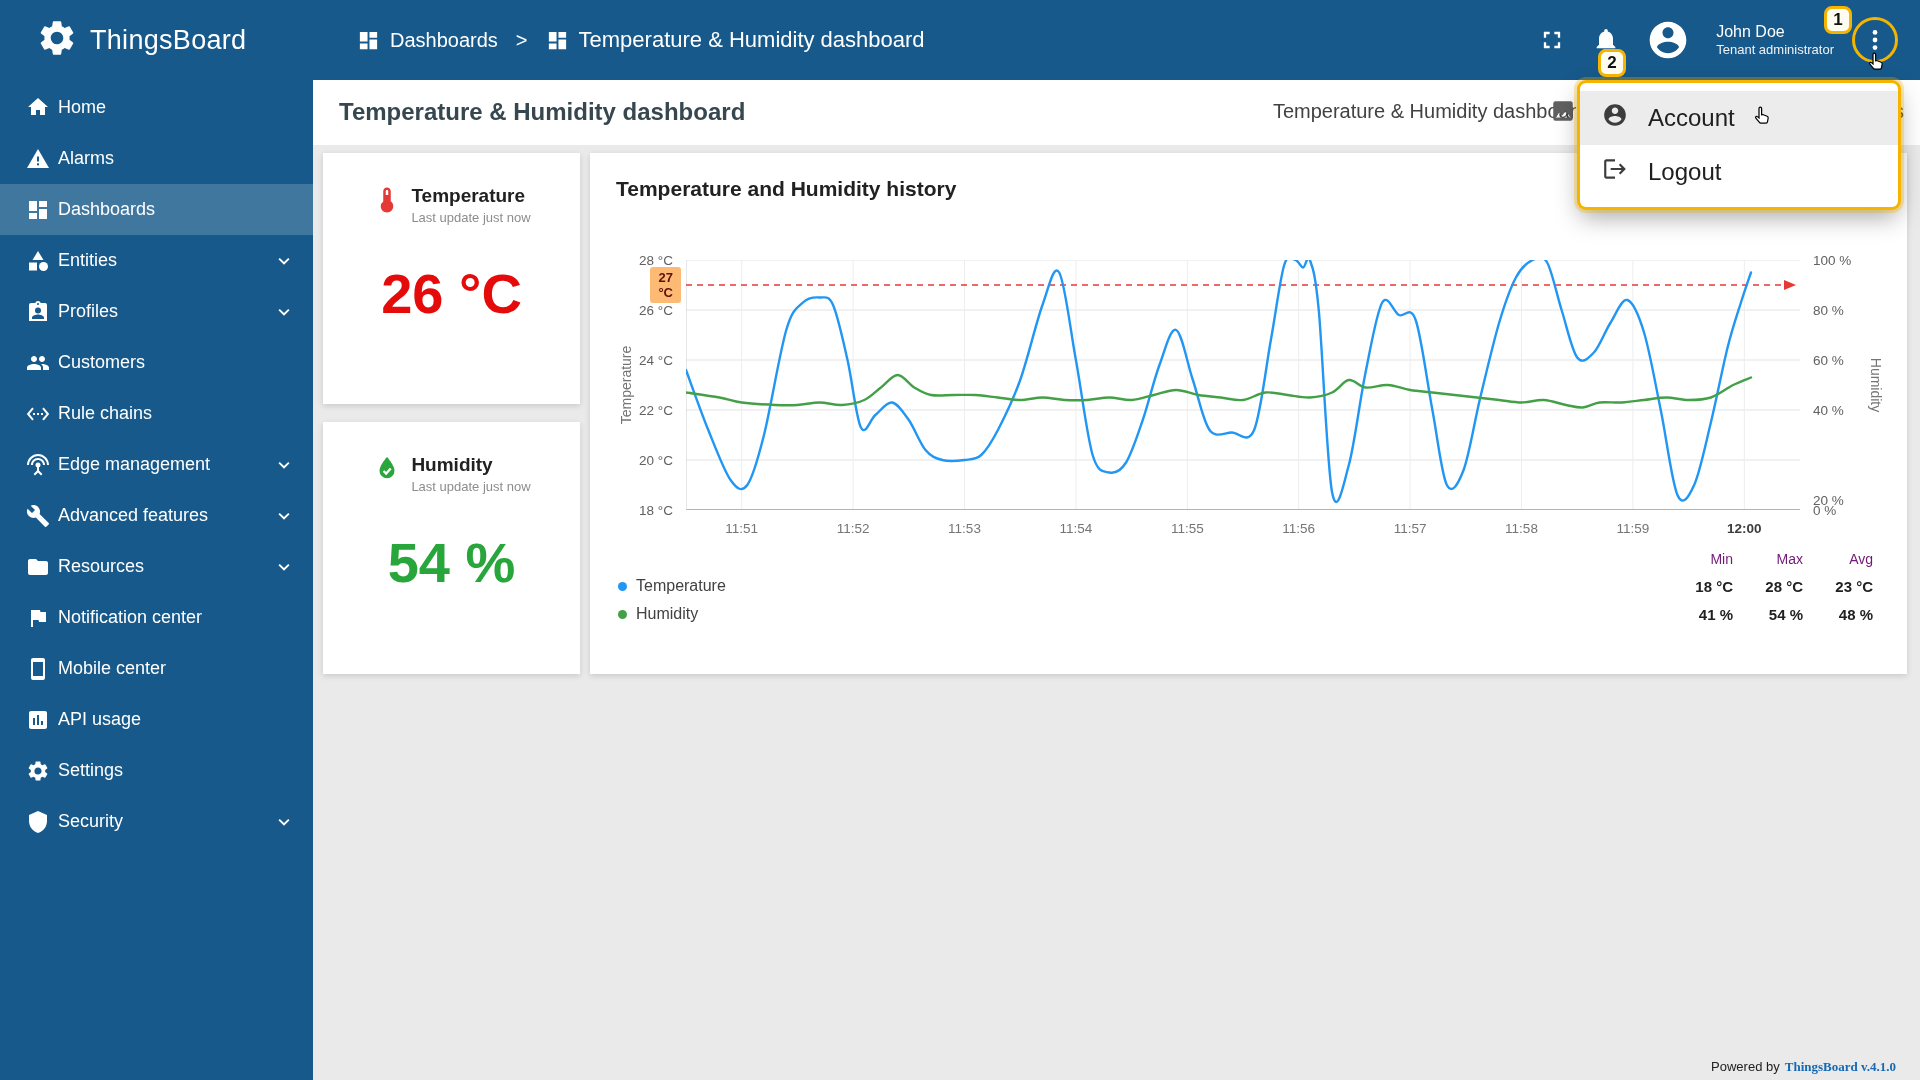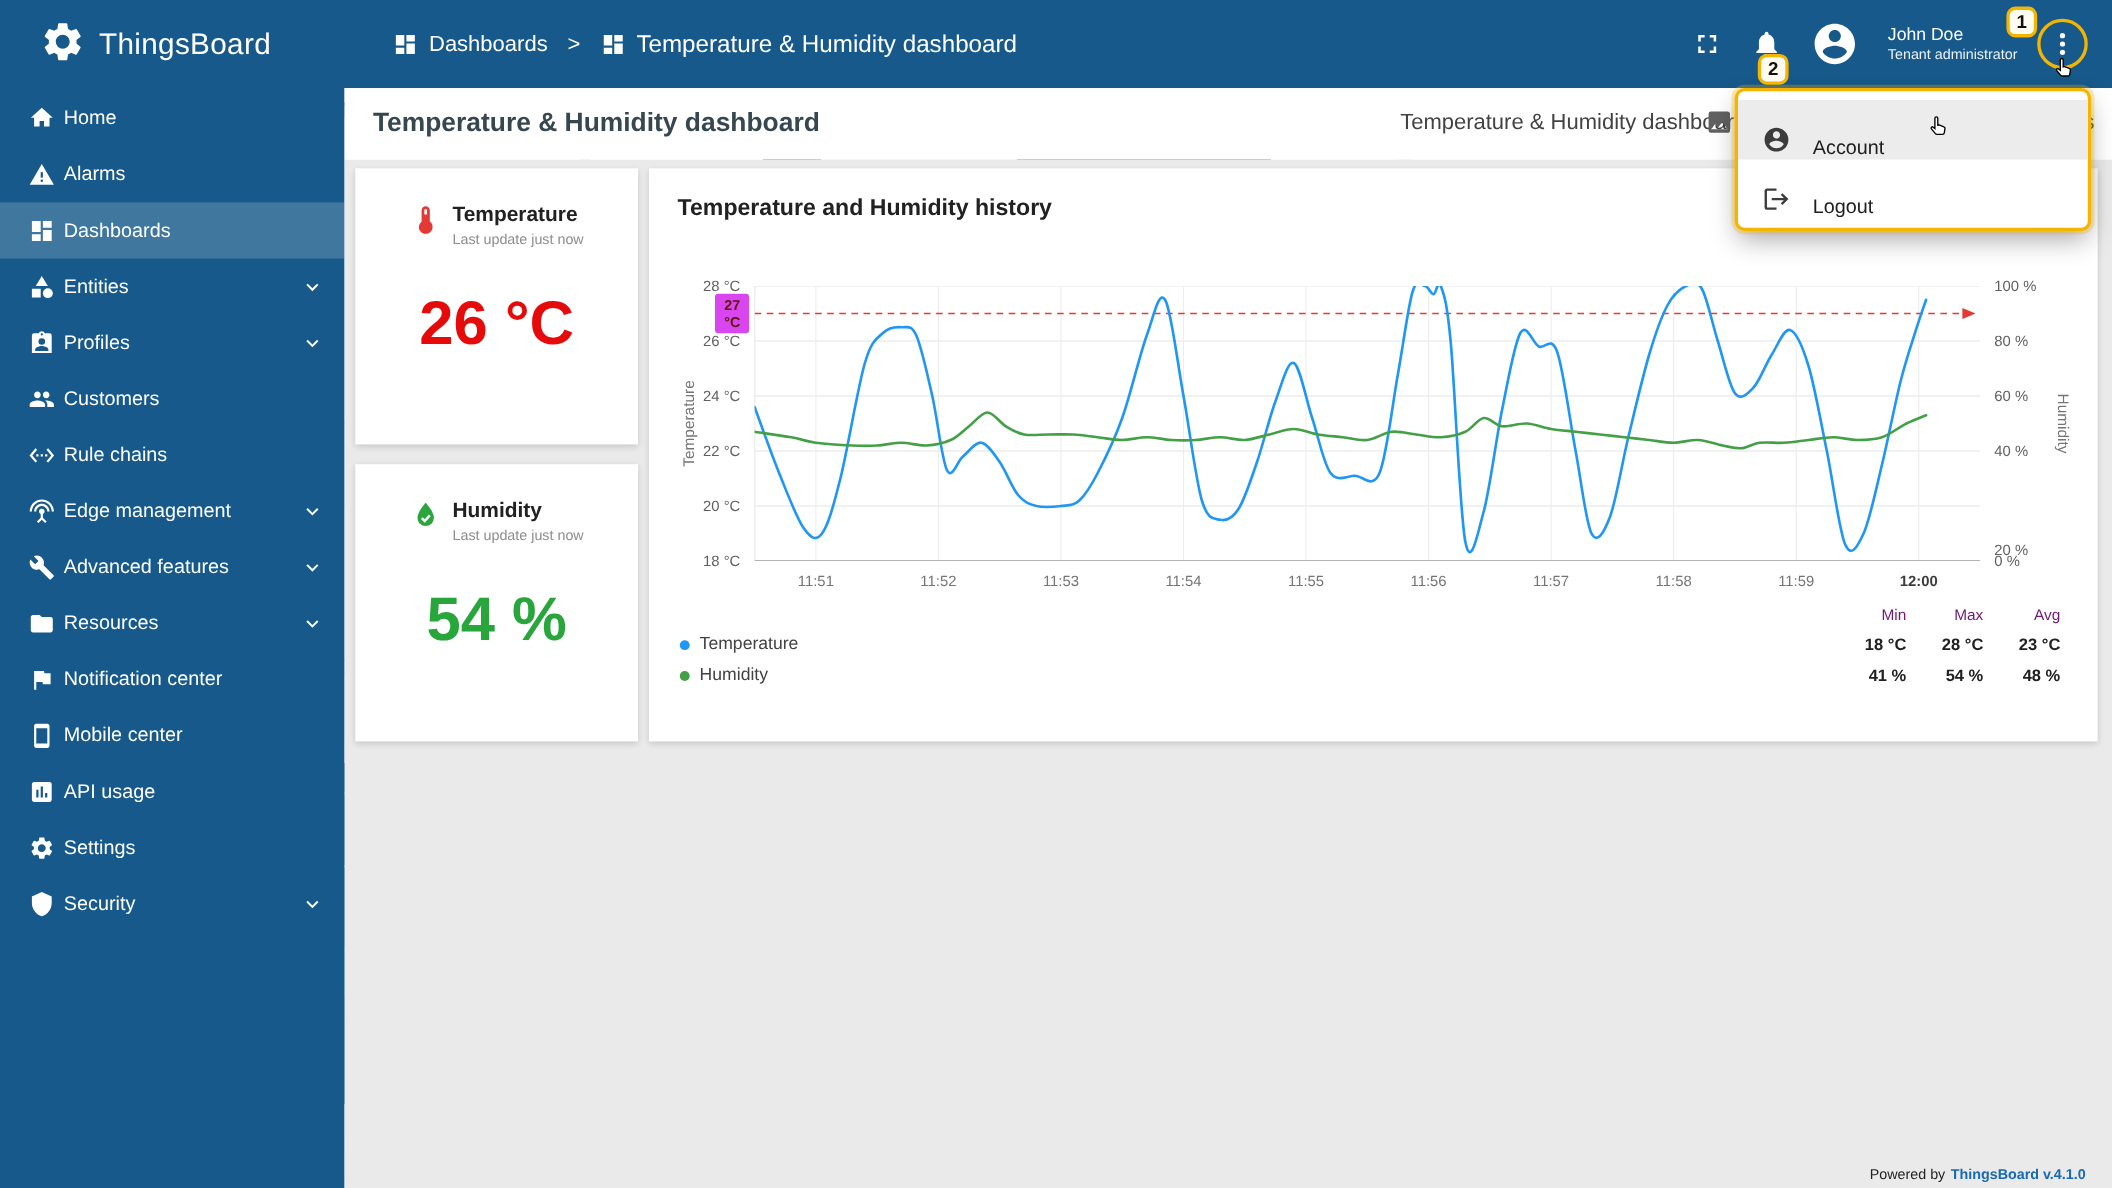--- a/index.html
+++ b/index.html
@@ -79,37 +79,37 @@
   .axis-title.left  { left:36px;  top:232px; transform:translate(-50%,-50%) rotate(-90deg); }
   .axis-title.right { left:1286px; top:232px; transform:translate(-50%,-50%) rotate(90deg); }
   .plot-wrap { position:absolute; left:96px; top:107px; width:1114px; height:250px; }
   .plot-wrap svg { width:100%; height:100%; display:block; }
   .yticks span { position:absolute; transform:translateY(-50%); font-size:13.5px; color:#616161; white-space:nowrap; }
   #y-left-ticks span  { right:calc(100% + 13px); }
   #y-right-ticks span { left:calc(100% + 13px); }
   #x-ticks span { position:absolute; top:calc(100% + 11px); transform:translateX(-50%); font-size:13.5px; color:#757575; }
   #x-ticks span.bold { font-weight:700; color:#3c3c3c; }
   #threshold-badge { position:absolute; right:calc(100% + 5px); transform:translateY(-50%);
-    background:#d946ef; color:#5e120a; font-size:13px; font-weight:700; padding:3px 8px; border-radius:3px; z-index:3; }
+    background:#fdba74; color:#5e120a; font-size:13px; font-weight:700; padding:3px 8px; border-radius:3px; z-index:3; }
   .legend-grid { position:absolute; left:28px; right:34px; top:398px;
     display:grid; grid-template-columns:1fr 70px 70px 70px; row-gap:10px; align-items:center; }
   .legend-label { display:flex; align-items:center; gap:9px; font-size:16px; color:#424242; cursor:pointer; }
   .dot { width:9px; height:9px; border-radius:50%; display:inline-block; }
   .stat-h { font-size:14px; color:#701a75; text-align:right; }
   .stat-v { font-size:15px; font-weight:700; color:#212121; text-align:right; }
 
   .footer-note { position:absolute; right:24px; bottom:5px; display:flex; gap:5px; font-size:13px; color:#212121; font-weight:500; }
-  .footer-note .ver { color:#1669b2; font-weight:700; text-decoration:none; cursor:pointer; }
+  .footer-note .ver { color:#1669b2; font-weight:700; text-decoration:none; cursor:pointer;font-family:Liberation Serif, serif; }
 
   
   .user-menu { position:fixed; left:1580px; top:83px; width:318px; background:#fff; border-radius:6px;
     padding:8px 0; z-index:100;
     box-shadow:0 0 0 3px var(--ann), 0 0 0 6px rgba(244,180,0,.30), 0 10px 24px rgba(0,0,0,.35); }
-  .menu-item { position:relative; height:54px; display:flex; align-items:flex-end; gap:20px; padding:0 22px;
-    font-size:18px; color:#202020; cursor:pointer; }
+  .menu-item { position:relative; height:54px; display:flex; align-items:center; gap:20px; padding:0 22px;
+    font-size:24px; color:#202020; cursor:pointer; }
   .menu-item.hl { background:#ececec; }
   .menu-icon svg { width:26px; height:26px; fill:#3c3c3c; }
 
   .ann-badge { position:absolute; width:28px; height:28px; border:3px solid var(--ann); border-radius:8px;
     background:#fffdf2; color:#111; font-weight:700; font-size:17px;
     display:flex; align-items:center; justify-content:center; z-index:130; }
   .ann-badge.b1 { left:-38px; top:-21px; }
   .ann-badge.b2 { left:18px; top:-34px; }
   .ann-ring { position:absolute; inset:-10px; border:3px solid var(--ann); border-radius:50%; pointer-events:none; }
   .cursor { position:absolute; z-index:140; }

